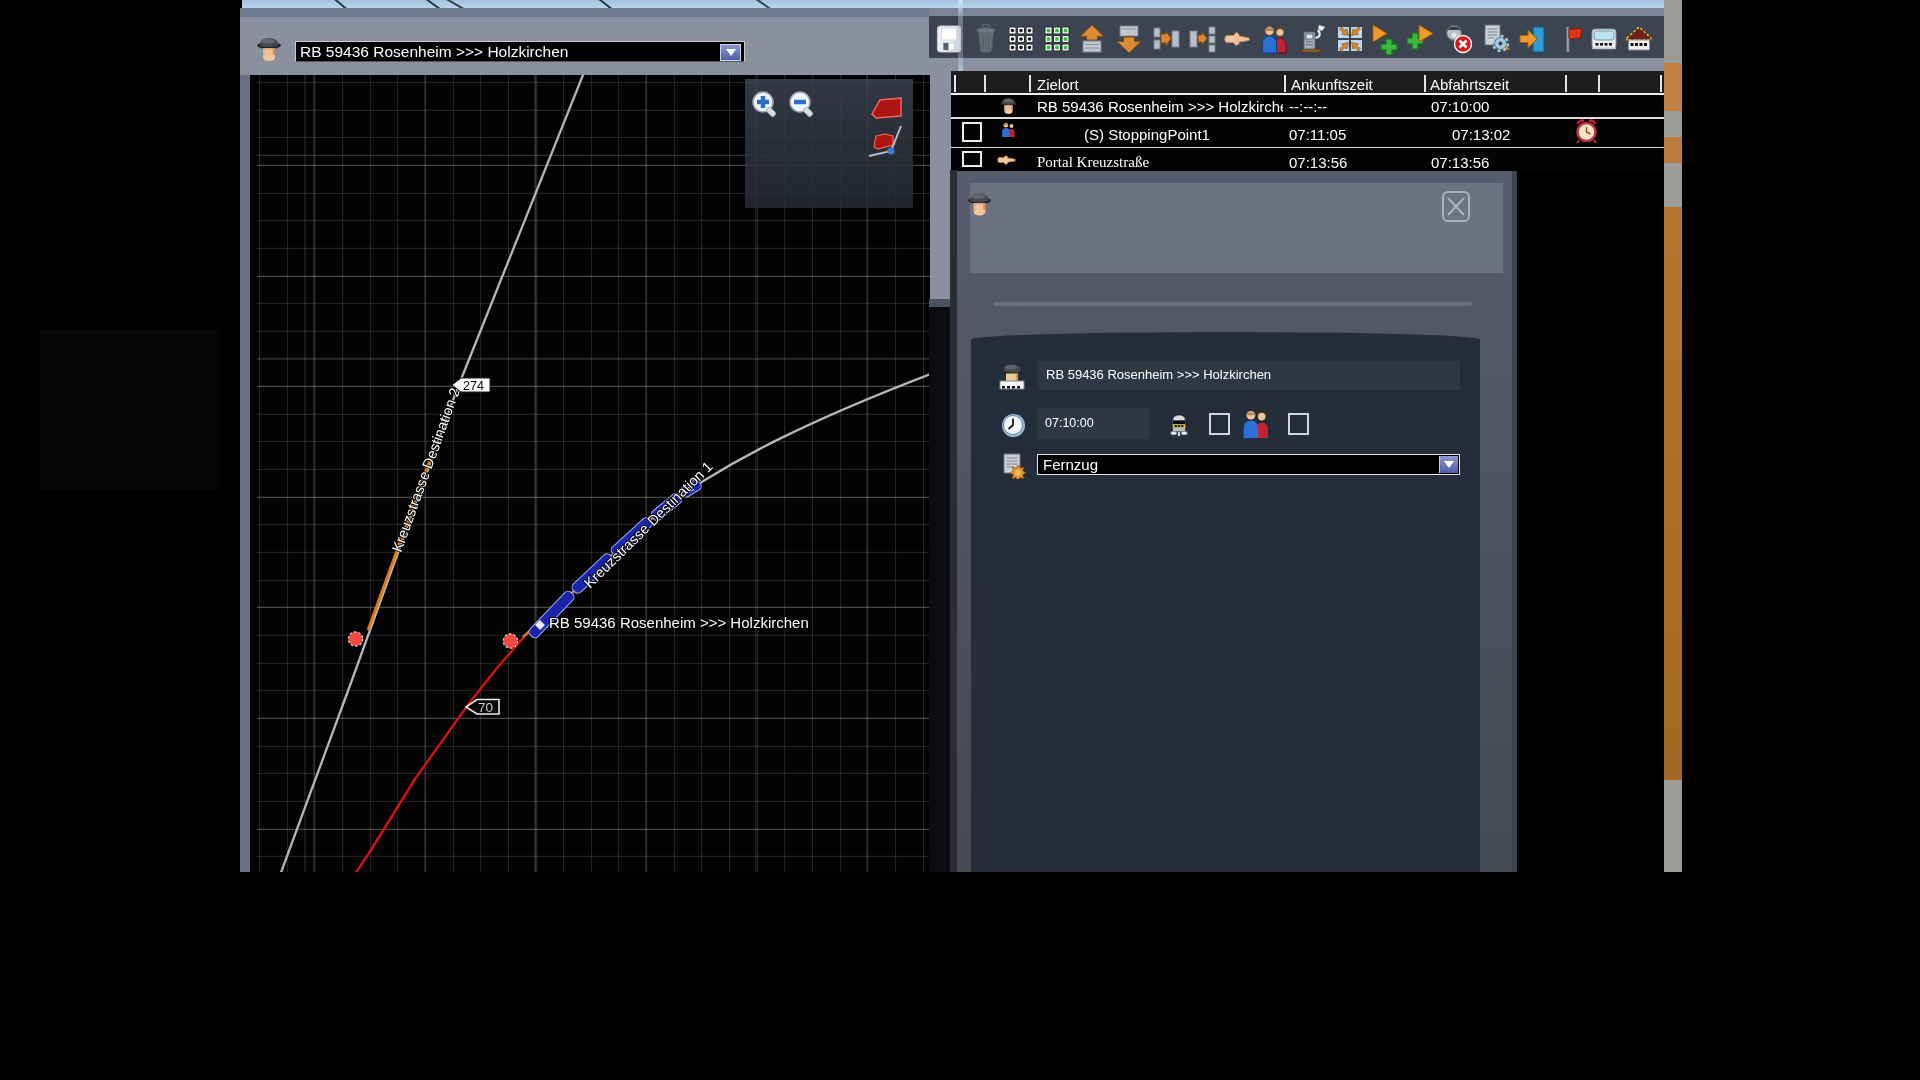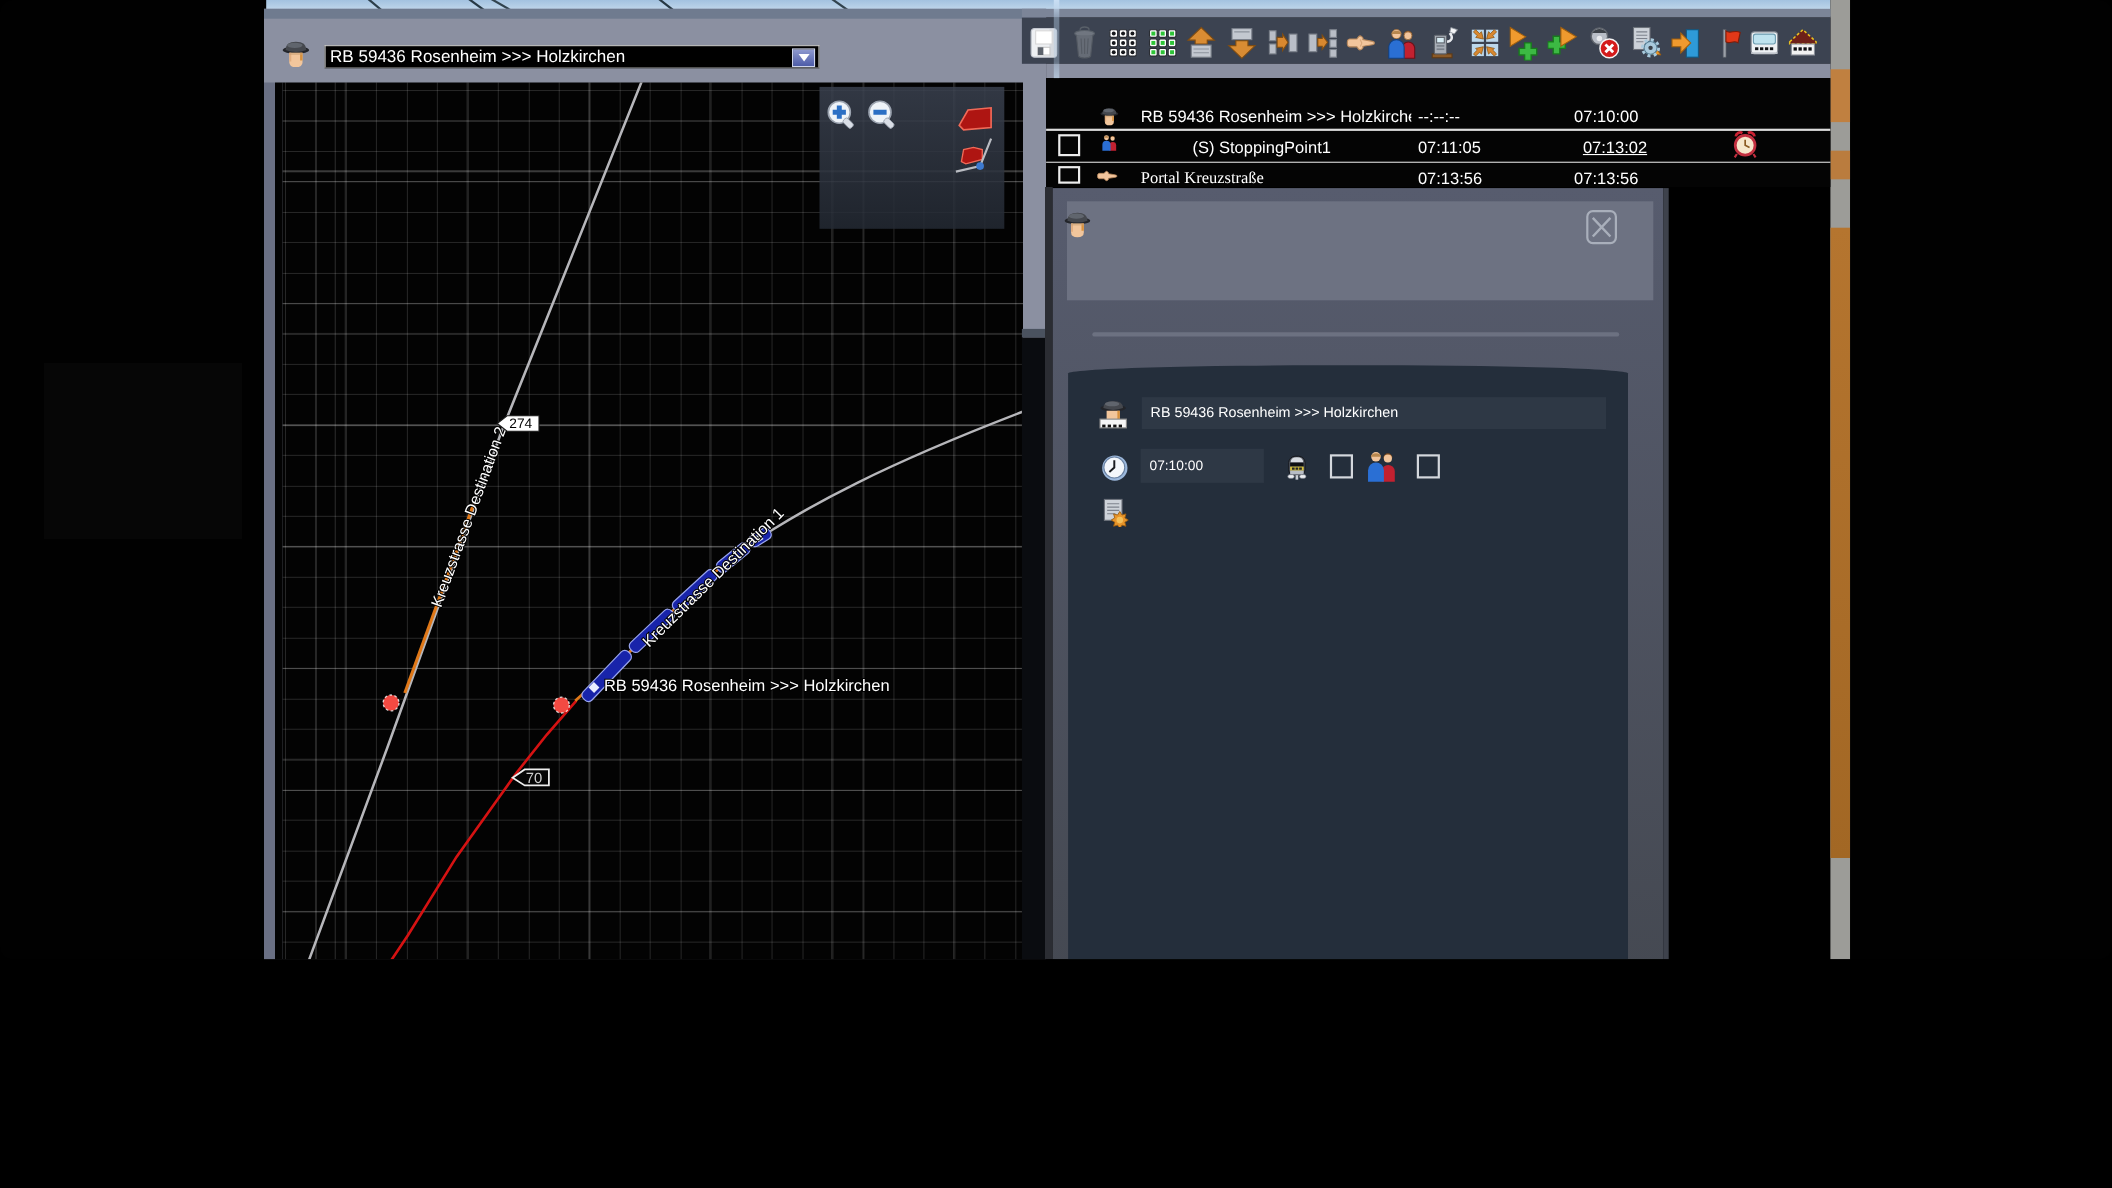--- a/index.html
+++ b/index.html
@@ -374,20 +374,33 @@
           <rect x="10" y="20" width="3" height="3"></rect>
           <rect x="14.5" y="20" width="3" height="3"></rect>
           <rect x="19" y="20" width="3" height="3"></rect>
         </g>
       </svg>
   </div>
   <div class="abs" style="left:951px;top:58px;width:713px;height:13px;background:#8b90a1;"></div>
   <div class="abs" style="left:958px;top:0;width:5px;height:74px;background:linear-gradient(rgba(205,225,245,0.9),rgba(175,200,225,0.45) 20%,rgba(175,200,225,0.35) 75%,rgba(190,210,230,0.8));"></div>
 
   <div class="abs" id="table" style="left:951px;top:71px;width:713px;height:99px;background:#040404;">
+    <div class="abs" style="left:0;top:0;width:713px;height:22px;background:#1d1d1d;border-bottom:2px solid #f0f0f0;box-sizing:content-box;">
+      <div class="vtick" style="left:3px"></div>
+        <div class="vtick" style="left:33px"></div>
+        <div class="vtick" style="left:78px"></div>
+        <div class="vtick" style="left:333px"></div>
+        <div class="vtick" style="left:473px"></div>
+        <div class="vtick" style="left:614px"></div>
+        <div class="vtick" style="left:647px"></div>
+        <div class="vtick" style="left:709px"></div>
+      <div class="htxt" style="left:86px">Zielort</div>
+      <div class="htxt" style="left:340px">Ankunftszeit</div>
+      <div class="htxt" style="left:479px">Abfahrtszeit</div>
+    </div>
     <div class="hline" style="top:46px"></div>
     <div class="hline" style="top:75.5px"></div>
 
     <svg class="abs" style="left:48px;top:25px" width="19" height="21" viewBox="0 0 28 30">
         <ellipse cx="14" cy="10.5" rx="12" ry="3.4" fill="#23252a"></ellipse>
         <path d="M4.5,10.5 Q4.5,3 14,3 Q23.5,3 23.5,10.5 Q14,14 4.5,10.5 z" fill="#45484e"></path>
         <ellipse cx="13" cy="6.2" rx="7" ry="2.4" fill="#60656d"></ellipse>
         <path d="M8,13 h12 v8.5 q0,4.5 -6,4.5 q-6,0 -6,-4.5 z" fill="#f2c69c"></path>
         <path d="M17.8,13 h2.2 v7 h-2.2 z" fill="#d8913c"></path>
         <path d="M8,13 h1.8 v8 h-1.8 z" fill="#e2ae80"></path>
@@ -401,21 +414,21 @@
     <svg class="abs" style="left:49px;top:50px" width="16" height="17" viewBox="0 0 27 32">
         <path d="M16,9 a4,4 0 0 1 8,0 z" fill="#7e4c1e"></path>
         <circle cx="20" cy="9.5" r="3.6" fill="#f2c59c"></circle>
         <path d="M14.5,30 v-9 a5.8,5.8 0 0 1 11.6,0 v9 z" fill="#c22130"></path>
         <circle cx="9.5" cy="8" r="4.2" fill="#f2c59c"></circle>
         <path d="M5,8 a4.5,3 0 0 1 9,0" fill="#b8874e"></path>
         <path d="M2.5,30 v-10 a7,7 0 0 1 14,0 v10 z" fill="#2a6fd4"></path>
       </svg>
     <div class="rtxt" style="left:86px;top:55px;margin-left:47px;">(S) StoppingPoint1</div>
     <div class="rtxt" style="left:338px;top:55px;">07:11:05</div>
-    <div class="rtxt" style="left:488px;top:55px;text-decoration:underline;">07:13:02</div>
+    <div class="rtxt" style="left:501px;top:55px;">07:13:02</div>
     <svg class="abs" style="left:624px;top:48px" width="23" height="26" viewBox="0 0 23 26">
         <path d="M3,5 a4,4 0 0 1 6,-3 M20,5 a4,4 0 0 0 -6,-3" stroke="#c23" stroke-width="2.5" fill="none"></path>
         <circle cx="11.5" cy="13" r="9" fill="#f6e7cb" stroke="#c23040" stroke-width="2.5"></circle>
         <path d="M11.5,8 v5 l4,2" stroke="#8a5a20" stroke-width="1.5" fill="none"></path>
         <path d="M4,21 l-2,3 M19,21 l2,3" stroke="#c23040" stroke-width="2"></path>
       </svg>
 
     <div class="cb" style="left:11px;top:79.5px;width:20px;height:16px;"></div>
     <svg class="abs" style="left:46px;top:81px" width="20" height="14" viewBox="0 0 28 19">
         <path d="M3,7.5 h6.5 l1.5,-1.8 q1.3,-1.4 2.6,-0.3 l1,0.8 q0.9,0.8 0.4,1.8 l9,1.5 q1.8,0.4 1.8,1.5 t-1.8,1.5 l-9,1.4 q0.5,1.2 -0.5,2 l-1.1,0.7 q-1.4,0.8 -2.5,-0.5 l-1.4,-1.7 h-6.5 q-2,-0.2 -2,-3.4 q0,-3.3 2,-3.5 z" fill="#f2c59c" stroke="#b9895c"></path>
@@ -505,20 +518,26 @@
           <rect x="2" y="1" width="16" height="19" fill="#cdd2d9" stroke="#6d727b"></rect>
           <g stroke="#7d828c">
             <line x1="4.5" y1="5" x2="15.5" y2="5"></line>
             <line x1="4.5" y1="8" x2="15.5" y2="8"></line>
             <line x1="4.5" y1="11" x2="15.5" y2="11"></line>
             <line x1="4.5" y1="14" x2="12" y2="14"></line>
           </g>
           <path d="M16,12 l2,3.2 3.6,-1 -1,3.6 3.2,2 -3.2,2 1,3.6 -3.6,-1 -2,3.2 -2,-3.2 -3.6,1 1,-3.6 -3.2,-2 3.2,-2 -1,-3.6 3.6,1 z" fill="#e8952a" stroke="#9a5c10" stroke-width="0.8"></path>
           <circle cx="16" cy="19.8" r="3" fill="#f4c05a"></circle>
         </svg>
+      <div class="abs" style="left:66px;top:122px;width:423px;height:21px;background:#000;border:1px solid #e4e4e4;box-sizing:border-box;">
+        <div class="txt" style="position:absolute;left:5px;top:0.5px;font-size:15px;">Fernzug</div>
+        <div class="abs" style="right:1px;top:1px;width:18px;height:17px;background:linear-gradient(#8f9ad0,#4d5ca8);border-left:1px solid #cdd4ec;">
+          <div class="abs" style="left:4px;top:5px;width:0;height:0;border:5px solid transparent;border-top:7px solid #fff;"></div>
+        </div>
+      </div>
     </div>
   </div>
 
   <div class="abs" style="left:951px;top:932px;width:713px;height:129px;background:#49525f;"></div>
   <div class="abs" style="left:973px;top:950px;width:654px;height:63px;background:#2e3540;"></div>
   <div class="abs" style="left:960px;top:946px;width:546px;height:4px;background:#15161a;"></div>
   <div class="abs" style="left:954px;top:933px;width:18px;height:15px;background:#6a7082;"></div>
   <div class="abs" style="left:1617px;top:933px;width:10px;height:17px;background:#7a8093;"></div>
   <div class="abs" style="left:1627px;top:932px;width:37px;height:71px;background:#494e56;"></div>
   <div class="abs" style="left:1627px;top:1003px;width:37px;height:58px;background:#5c6471;"></div>

